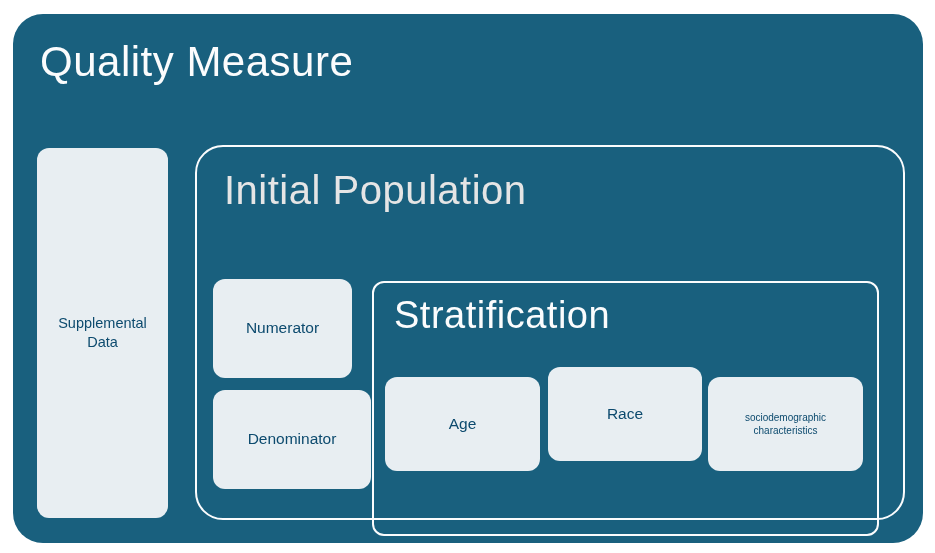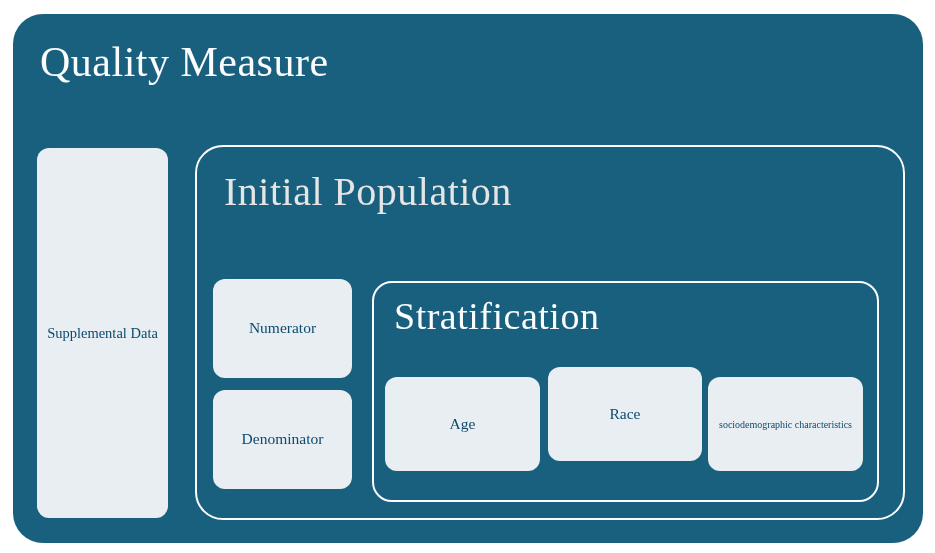--- a/index.html
+++ b/index.html
@@ -16,21 +16,20 @@
     overflow: hidden;
   }
   .outer-box {
     position: absolute;
     left: 13px;
     top: 14px;
     width: 910px;
     height: 529px;
     background: #19607E;
     border-radius: 30px;
-    font-family: Liberation Serif, serif;
   }
   .qm-title {
     position: absolute;
     left: 27px;
     top: 24px;
     color: #FBFCFD;
     font-size: 42px;
     font-weight: 400;
     letter-spacing: 0.5px;
     white-space: nowrap;
@@ -81,29 +80,29 @@
   }
   .num-box {
     left: 16px;
     top: 132px;
     width: 139px;
     height: 99px;
   }
   .den-box {
     left: 16px;
     top: 243px;
-    width: 139px;
+    width: 158px;
     height: 99px;
   }
   .strat-box {
     left: 175px;
     top: 134px;
     width: 507px;
-    height: 221px;
-    border-radius: 20px;
+    height: 255px;
+    border-radius: 12px;
   }
   .strat-title {
     position: absolute;
     left: 20px;
     top: 11px;
     color: #FBFCFD;
     font-size: 38px;
     font-weight: 400;
     letter-spacing: 0.5px;
     white-space: nowrap;

